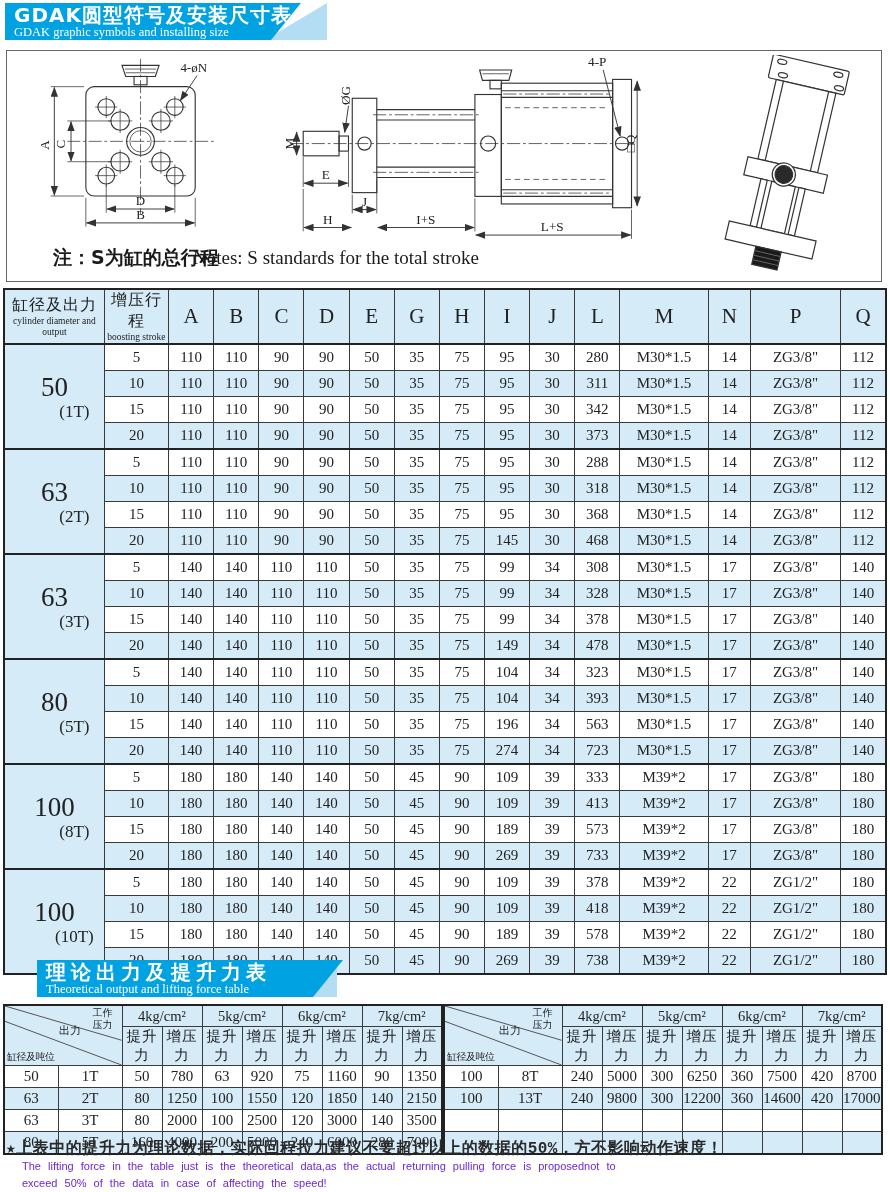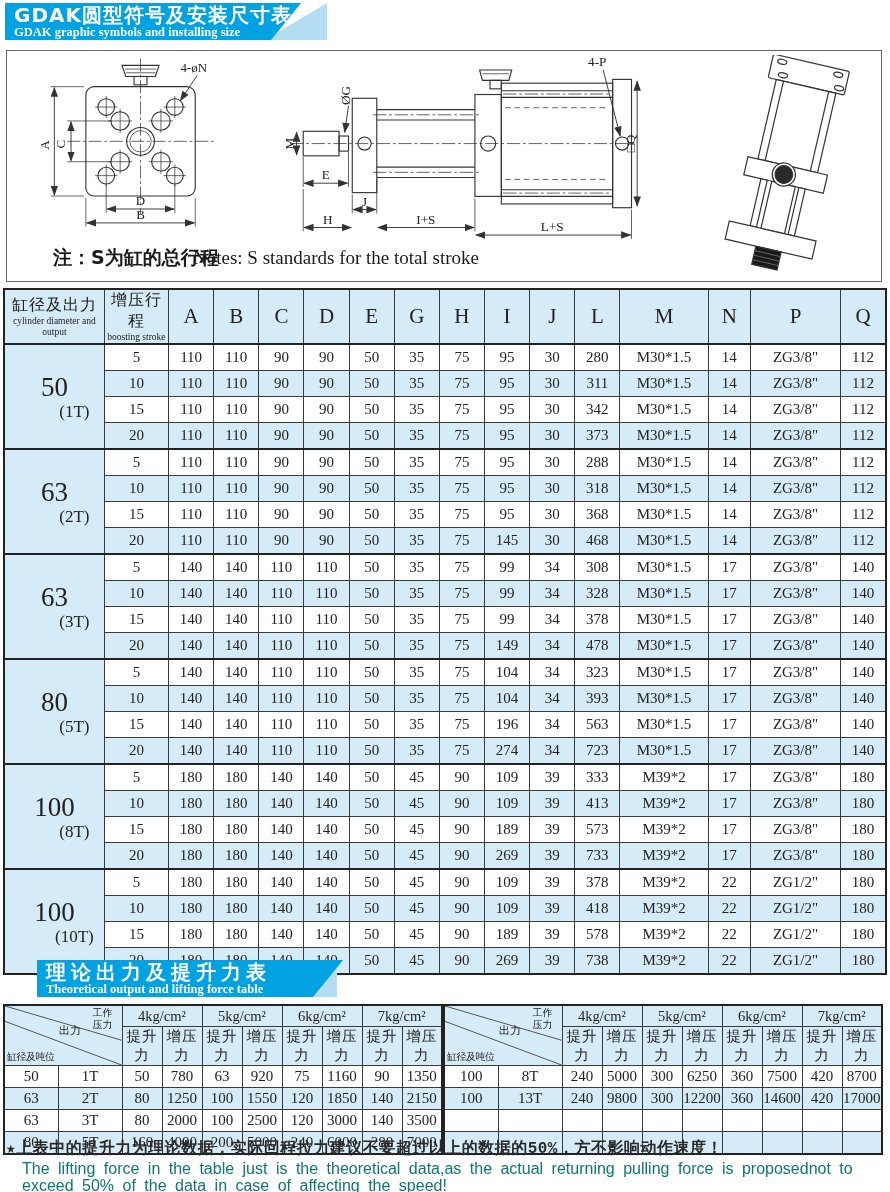--- a/index.html
+++ b/index.html
@@ -11,21 +11,21 @@
   #banner1{left:5px;top:3px;width:322px;}
   #banner2{left:5px;top:960px;width:332px;}
   .banner-main{position:absolute;left:0;top:0;bottom:0;background:#00a2e2;color:#fff;
       padding:2px 34px 2px 9px;box-sizing:border-box;
       clip-path:polygon(0 0,100% 0,calc(100% - 30px) 100%,0 100%);}
   #banner1 .banner-main{width:296px;}
   #banner2 .banner-main{width:306px;margin-left:32px;}
   .b-zh{font-family:"DejaVu Sans","Liberation Sans",sans-serif;font-weight:bold;
         font-size:20px;line-height:21px;letter-spacing:1px;white-space:nowrap;}
   #banner2 .b-zh{letter-spacing:5px;}
-  .b-en{font-family:"Liberation Serif",serif;font-weight:bold;font-size:12.5px;line-height:13px;white-space:nowrap;}
+  .b-en{font-family:"Liberation Serif",serif;font-weight:normal;font-size:12.5px;line-height:13px;white-space:nowrap;}
   .banner-tri{position:absolute;top:0;bottom:0;width:62px;background:#b2ddf3;
       clip-path:polygon(0 100%,100% 0,100% 100%);}
   #banner1 .banner-tri{left:260px;}
   #banner2 .banner-tri{left:270px;}
 
   
   #panel{position:absolute;left:6px;top:50px;width:876px;height:232px;background:#fff;
          border:1.5px solid #666;box-sizing:border-box;}
   #panel svg{position:absolute;}
   .lineart{fill:none;stroke:#333;stroke-width:1.2;}
@@ -67,21 +67,21 @@
   .corner svg.diag{position:absolute;left:0;top:0;width:100%;height:100%;}
   .corner svg.diag line{stroke:#555;stroke-width:1;vector-effect:non-scaling-stroke;}
   .c-top{position:absolute;top:1px;right:7px;width:24px;font-size:10px;line-height:1.15;text-align:center;}
   .c-mid{position:absolute;top:17px;left:54px;font-size:11px;}
   .c-bot{position:absolute;bottom:1px;left:2px;font-size:10px;letter-spacing:-0.5px;}
 
   
   #foot-zh{position:absolute;left:6px;top:1138px;font-family:Liberation Mono, monospace;
       font-weight:bold;font-size:16px;color:#2a2a2a;letter-spacing:0.5px;}
   .foot-en{position:absolute;left:22px;font-family:"Liberation Sans","DejaVu Sans",sans-serif;
-      font-size:16px;color:#0f766e;word-spacing:4px;}
+      font-size:11px;color:#6d28d9;word-spacing:4px;}
   #foot-en1{top:1160px;}
   #foot-en2{top:1177px;}
 </style>
 </head>
 <body>
 
 <div id="page">
 
   <div class="banner" id="banner1">
     <div class="banner-tri"></div>

